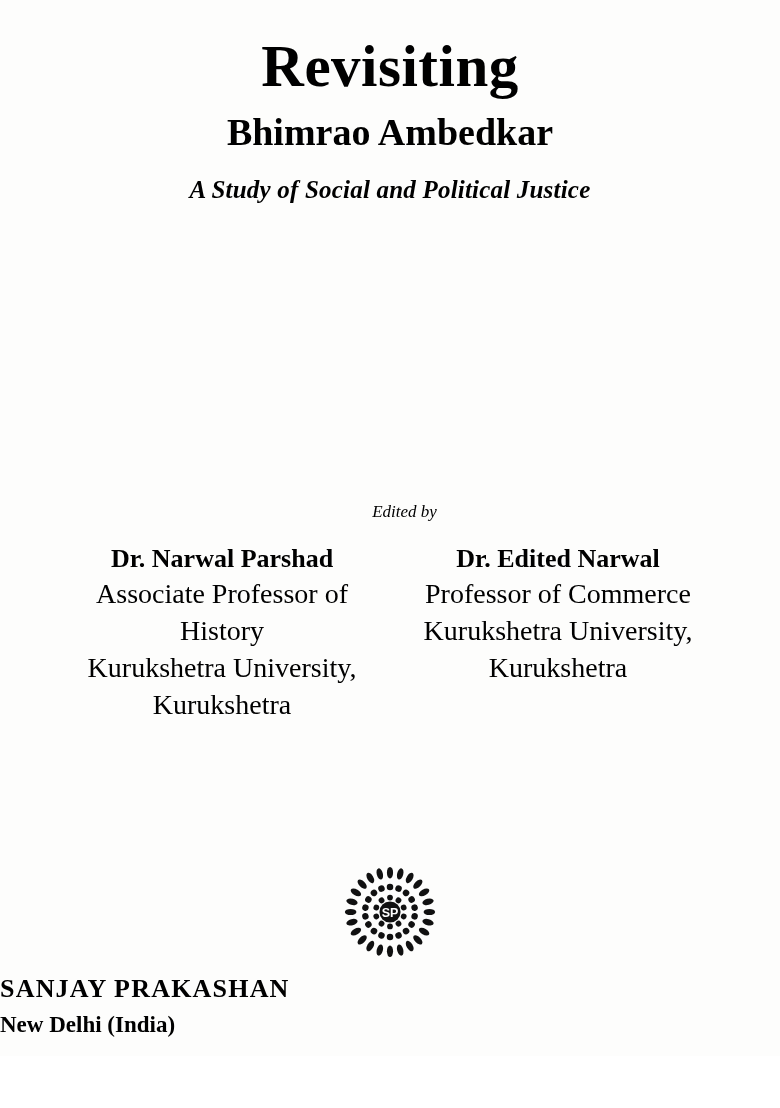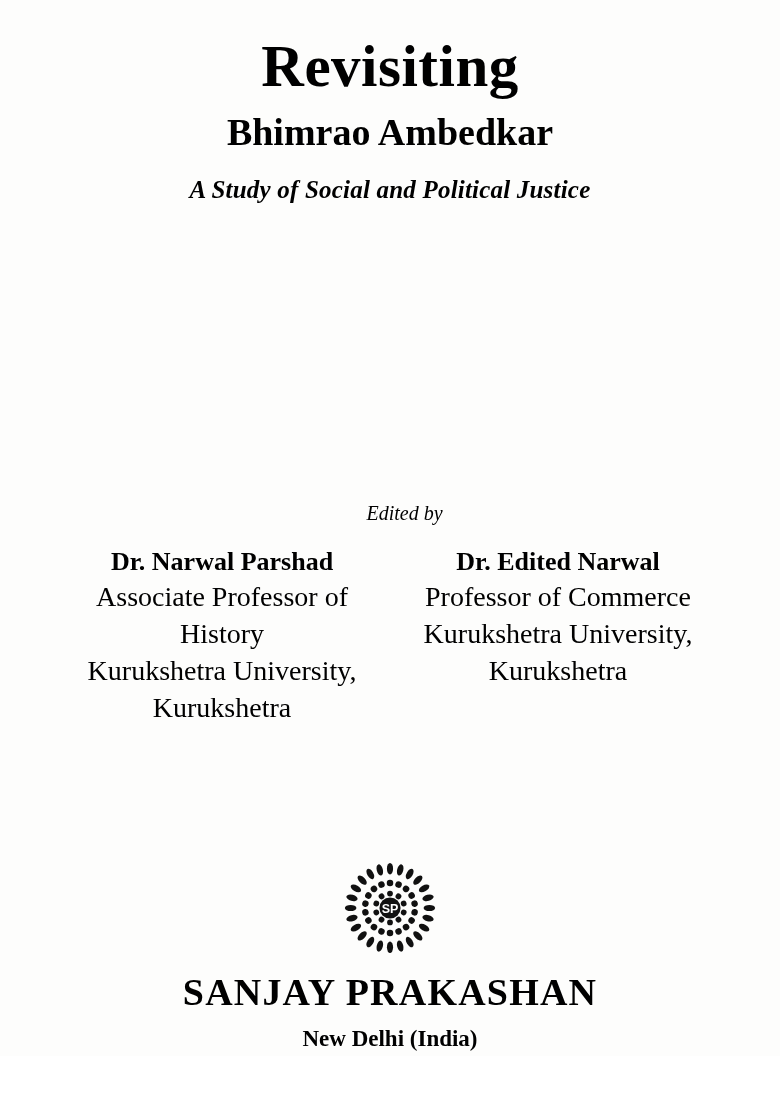--- a/index.html
+++ b/index.html
@@ -40,21 +40,21 @@
   }
   .subtitle-desc {
     font-size: 25px;
     font-style: italic;
     font-weight: bold;
     margin: 22px 0 0 0;
     letter-spacing: 0.2px;
   }
   .edited-by {
     text-align: center;
-    font-size: 20px;
+    font-size: 17px;
     font-style: italic;
     margin-top: 298px;
     margin-left: 29px;
   }
   .editors {
     display: flex;
     justify-content: center;
     align-items: flex-start;
     margin-top: 22px;
     gap: 46px;
@@ -71,33 +71,33 @@
   }
   .editor-line {
     font-size: 28px;
     line-height: 1.32;
     margin: 0;
   }
   .publisher-block {
     position: absolute;
     left: 0;
     right: 0;
-    bottom: 4px;
-    text-align: center;
+    bottom: 18px;
+    text-align: left;
   }
   .logo-wrap {
     display: flex;
     justify-content: center;
     margin-bottom: 14px;
   }
   .publisher-name {
-    font-size: 38px;
+    font-size: 26px;
     font-weight: bold;
     letter-spacing: 1.2px;
-    margin: 12px;
+    margin: 0;
   }
   .publisher-location {
     font-size: 23px;
     font-weight: bold;
     margin: 8px 0 0 0;
   }
   .logo-text {
     font-family: "Liberation Sans", sans-serif;
     font-size: 13px;
     font-weight: bold;

